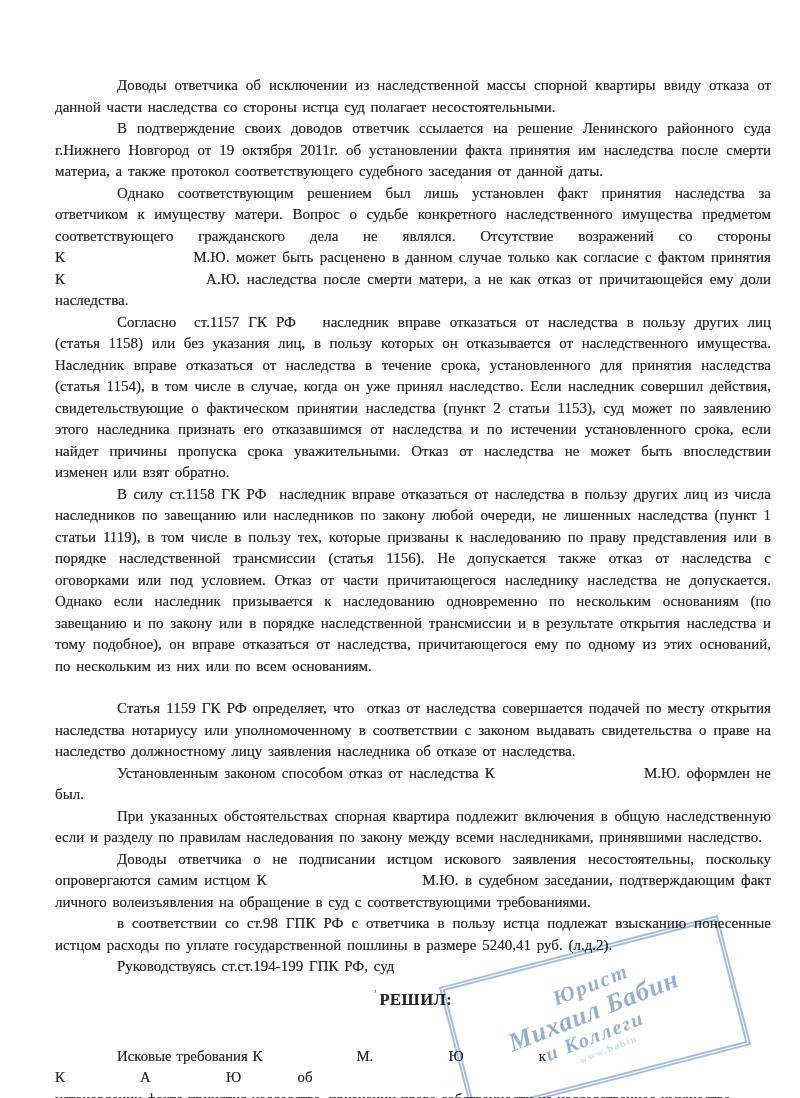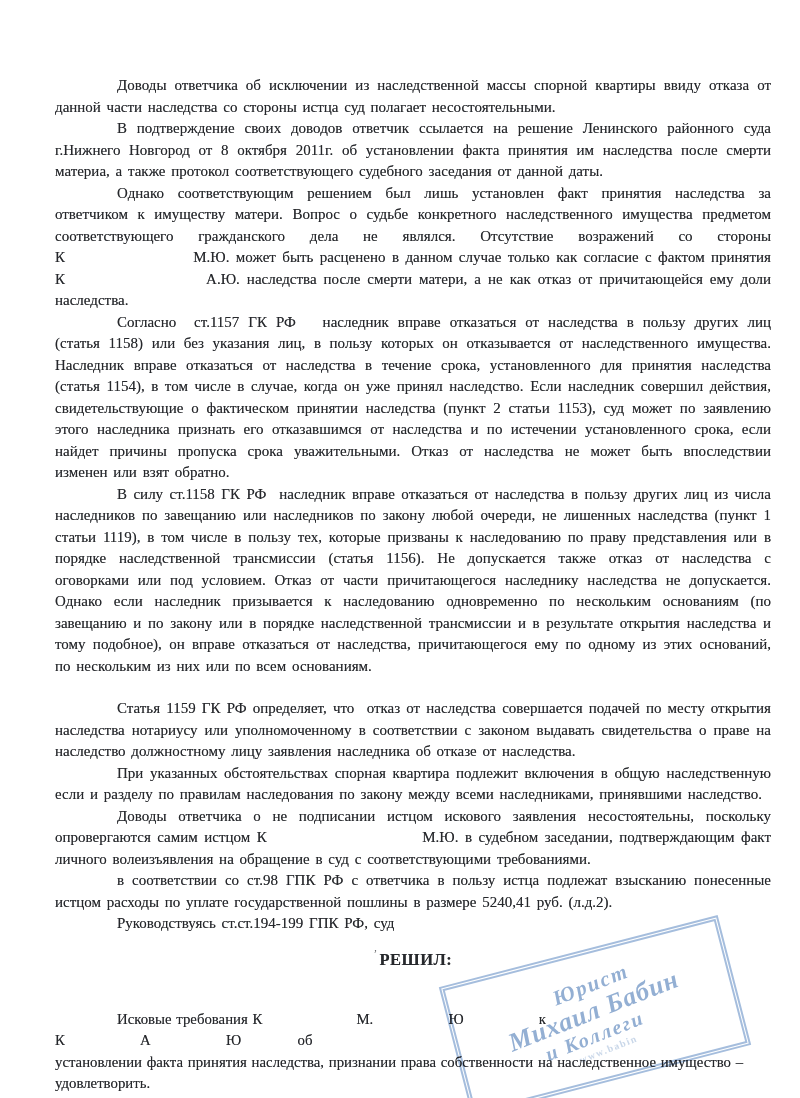--- a/index.html
+++ b/index.html
@@ -12,21 +12,21 @@
     margin:0; font-size:15px; line-height:21.5px; text-align:justify;
     text-indent:62px; word-spacing:2px;
     text-shadow:0 0 0.45px rgba(38,40,44,0.55);
   }
   .gap-above { margin-top:21px; }
   .resolution {
     white-space:pre-line; text-align:left; font-size:14.8px; word-spacing:1px;
   }
   .heading {
     font-weight:bold; text-align:center; font-size:16.5px; letter-spacing:0.5px;
-    margin:7px 0 38px; line-height:23px; text-shadow:0 0 0.45px rgba(38,40,44,0.55);
+    margin:7px 0 38px; line-height:17px; text-shadow:0 0 0.45px rgba(38,40,44,0.55);
   }
   .heading-mark { font-size:10px; vertical-align:8px; opacity:0.7; margin-right:2px; font-weight:normal; }
   .watermark {
     position:absolute; left:451px; top:901px; width:278px; height:124px;
     border:5px double #9db8da; transform:rotate(-14.5deg);
     display:flex; align-items:center; justify-content:center;
     mix-blend-mode:multiply; opacity:0.92; pointer-events:none;
   }
   .wm-inner {
     transform:rotate(-7deg); text-align:center; color:#8aa8cf;
@@ -40,25 +40,26 @@
   .page-bottom-edge {
     position:absolute; left:0; bottom:0; width:100%; height:3px; background:#ececec;
   }
 </style>
 </head>
 <body>
 
 <div class="page">
   <div class="content">
     <p class="para">Доводы ответчика об исключении из наследственной массы спорной квартиры ввиду отказа от данной части наследства со стороны истца суд полагает несостоятельными.</p>
-    <p class="para">В подтверждение своих доводов ответчик ссылается на решение Ленинского районного суда г.Нижнего Новгород от 8 октября 2011г. об установлении факта принятия им наследства после смерти материа, а также протокол соответствующего судебного заседания от данной даты.</p>
+    <p class="para">В подтверждение своих доводов ответчик ссылается на решение Ленинского районного суда г.Нижнего Новгород от 19 октября 2011г. об установлении факта принятия им наследства после смерти материа, а также протокол соответствующего судебного заседания от данной даты.</p>
     <p class="para">Однако соответствующим решением был лишь установлен факт принятия наследства за ответчиком к имуществу матери. Вопрос о судьбе конкретного наследственного имущества предметом соответствующего гражданского дела не являлся. Отсутствие возражений со стороны К&nbsp;&nbsp;&nbsp;&nbsp;&nbsp;&nbsp;&nbsp;&nbsp;&nbsp;&nbsp;&nbsp;&nbsp;&nbsp;&nbsp;&nbsp;&nbsp;&nbsp;&nbsp;&nbsp;&nbsp;М.Ю. может быть расценено в данном случае только как согласие с фактом принятия К&nbsp;&nbsp;&nbsp;&nbsp;&nbsp;&nbsp;&nbsp;&nbsp;&nbsp;&nbsp;&nbsp;&nbsp;&nbsp;&nbsp;&nbsp;&nbsp;&nbsp;&nbsp;&nbsp;&nbsp;А.Ю. наследства после смерти матери, а не как отказ от причитающейся ему доли наследства.</p>
     <p class="para">Согласно&nbsp; ст.1157 ГК РФ&nbsp;&nbsp; наследник вправе отказаться от наследства в пользу других лиц (статья 1158) или без указания лиц, в пользу которых он отказывается от наследственного имущества. Наследник вправе отказаться от наследства в течение срока, установленного для принятия наследства (статья 1154), в том числе в случае, когда он уже принял наследство. Если наследник совершил действия, свидетельствующие о фактическом принятии наследства (пункт 2 статьи 1153), суд может по заявлению этого наследника признать его отказавшимся от наследства и по истечении установленного срока, если найдет причины пропуска срока уважительными. Отказ от наследства не может быть впоследствии изменен или взят обратно.</p>
     <p class="para">В силу ст.1158 ГК РФ&nbsp; наследник вправе отказаться от наследства в пользу других лиц из числа наследников по завещанию или наследников по закону любой очереди, не лишенных наследства (пункт 1 статьи 1119), в том числе в пользу тех, которые призваны к наследованию по праву представления или в порядке наследственной трансмиссии (статья 1156). Не допускается также отказ от наследства с оговорками или под условием. Отказ от части причитающегося наследнику наследства не допускается. Однако если наследник призывается к наследованию одновременно по нескольким основаниям (по завещанию и по закону или в порядке наследственной трансмиссии и в результате открытия наследства и тому подобное), он вправе отказаться от наследства, причитающегося ему по одному из этих оснований, по нескольким из них или по всем основаниям.</p>
     <p class="para gap-above">Статья 1159 ГК РФ определяет, что&nbsp; отказ от наследства совершается подачей по месту открытия наследства нотариусу или уполномоченному в соответствии с законом выдавать свидетельства о праве на наследство должностному лицу заявления наследника об отказе от наследства.</p>
+    <p class="para">Установленным законом способом отказ от наследства К&nbsp;&nbsp;&nbsp;&nbsp;&nbsp;&nbsp;&nbsp;&nbsp;&nbsp;&nbsp;&nbsp;&nbsp;&nbsp;&nbsp;&nbsp;&nbsp;&nbsp;&nbsp;&nbsp;&nbsp;&nbsp;&nbsp;&nbsp;&nbsp;М.Ю. оформлен не был.</p>
     <p class="para">При указанных обстоятельствах спорная квартира подлежит включения в общую наследственную если и разделу по правилам наследования по закону между всеми наследниками, принявшими наследство.</p>
     <p class="para">Доводы ответчика о не подписании истцом искового заявления несостоятельны, поскольку опровергаются самим истцом К&nbsp;&nbsp;&nbsp;&nbsp;&nbsp;&nbsp;&nbsp;&nbsp;&nbsp;&nbsp;&nbsp;&nbsp;&nbsp;&nbsp;&nbsp;&nbsp;&nbsp;&nbsp;&nbsp;&nbsp;&nbsp;&nbsp;&nbsp;&nbsp;М.Ю. в судебном заседании, подтверждающим факт личного волеизъявления на обращение в суд с соответствующими требованиями.</p>
     <p class="para">в соответствии со ст.98 ГПК РФ с ответчика в пользу истца подлежат взысканию понесенные истцом расходы по уплате государственной пошлины в размере 5240,41 руб. (л.д.2).</p>
     <p class="para">Руководствуясь ст.ст.194-199 ГПК РФ, суд</p>
 
     <div class="heading">
       <span class="heading-mark">’</span><span>РЕШИЛ:</span>
     </div>
 
     <p class="para resolution">Исковые требования К&nbsp;&nbsp;&nbsp;&nbsp;&nbsp;&nbsp;&nbsp;&nbsp;&nbsp;&nbsp;&nbsp;&nbsp;&nbsp;&nbsp;&nbsp;&nbsp;&nbsp;&nbsp;&nbsp;&nbsp;М.&nbsp;&nbsp;&nbsp;&nbsp;&nbsp;&nbsp;&nbsp;&nbsp;&nbsp;&nbsp;&nbsp;&nbsp;&nbsp;&nbsp;&nbsp;&nbsp;Ю&nbsp;&nbsp;&nbsp;&nbsp;&nbsp;&nbsp;&nbsp;&nbsp;&nbsp;&nbsp;&nbsp;&nbsp;&nbsp;&nbsp;&nbsp;&nbsp;к К&nbsp;&nbsp;&nbsp;&nbsp;&nbsp;&nbsp;&nbsp;&nbsp;&nbsp;&nbsp;&nbsp;&nbsp;&nbsp;&nbsp;&nbsp;&nbsp;А&nbsp;&nbsp;&nbsp;&nbsp;&nbsp;&nbsp;&nbsp;&nbsp;&nbsp;&nbsp;&nbsp;&nbsp;&nbsp;&nbsp;&nbsp;&nbsp;Ю&nbsp;&nbsp;&nbsp;&nbsp;&nbsp;&nbsp;&nbsp;&nbsp;&nbsp;&nbsp;&nbsp;&nbsp;об

